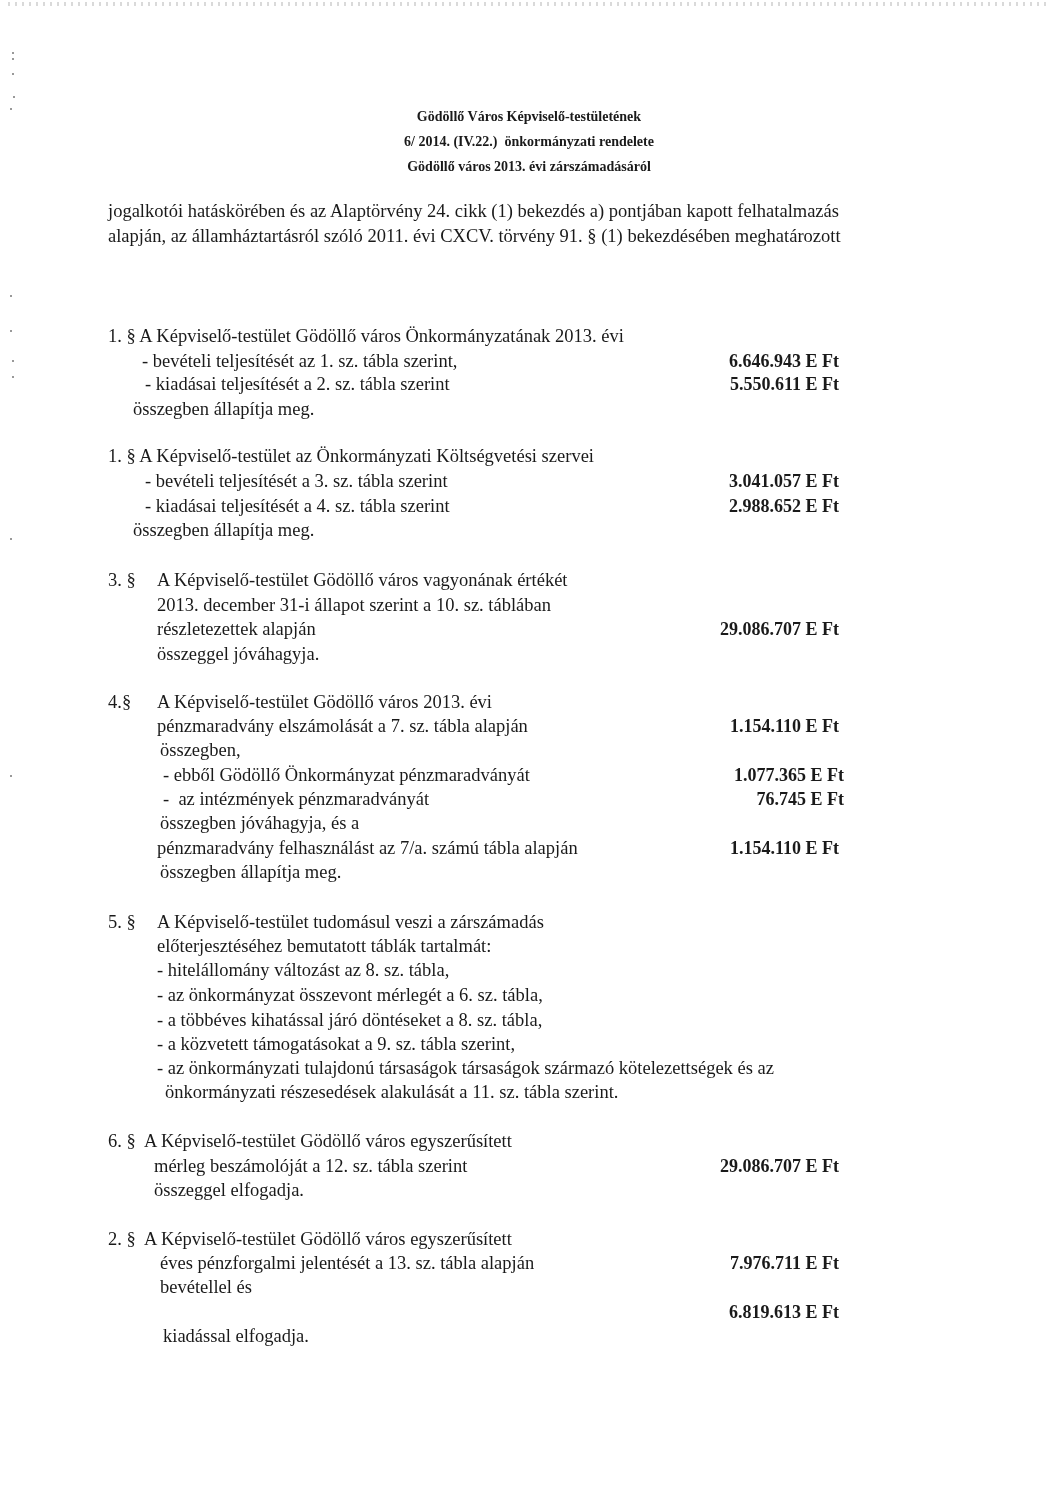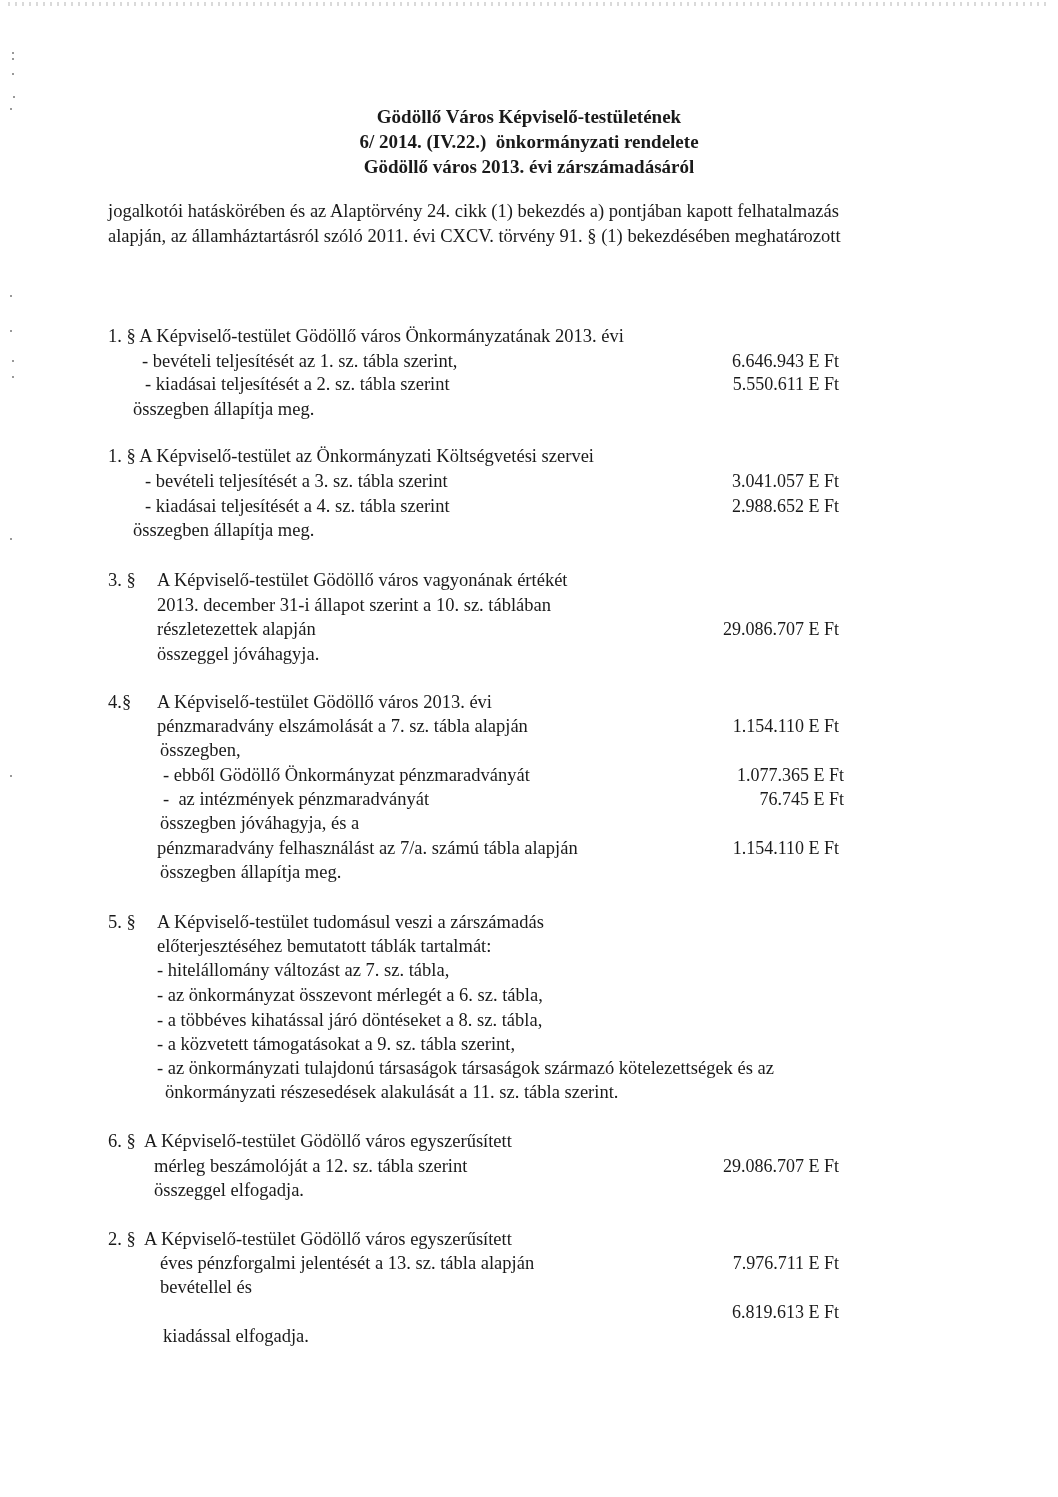--- a/index.html
+++ b/index.html
@@ -3,25 +3,25 @@
   <meta charset="utf-8">
   <style>
     html, body { margin: 0; padding: 0; background: #ffffff; }
     body { width: 1058px; height: 1497px; position: relative; overflow: hidden;
       font-family: "Liberation Serif", "DejaVu Serif", serif; color: #1a1a1a; }
     .scan-top { position: absolute; top: 2px; left: 8px; width: 1040px; height: 4px;
       background-image: repeating-linear-gradient(90deg, #bbb 0 2px, transparent 2px 7px);
       opacity: 0.55; }
     .scan-dot { position: absolute; width: 2px; height: 2px; background: #999; }
     .title { position: absolute; top: 104px; left: 0; width: 1058px; text-align: center;
-      font-weight: bold; font-size: 19px; line-height: 25px; }
+      font-weight: bold; font-size: 14px; line-height: 25px; }
     .intro { position: absolute; top: 199px; left: 108px; width: 862px;
       font-size: 18.5px; line-height: 24.5px; text-align: justify; }
     .line { position: absolute; font-size: 18.5px; white-space: nowrap; }
-    .amt { position: absolute; font-weight: normal; font-size: 18px; white-space: nowrap;
+    .amt { position: absolute; font-weight: bold; font-size: 18px; white-space: nowrap;
       text-align: right; }
   </style>
 </head>
 <body>
 
 <div class="scan-top"></div>
 <div class="scan-dot" style="left:12px;top:52px"></div>
 <div class="scan-dot" style="left:12px;top:58px"></div>
 <div class="scan-dot" style="left:12px;top:73px"></div>
 <div class="scan-dot" style="left:13px;top:96px"></div>
@@ -84,21 +84,21 @@
   <div class="amt" style="right:219px;top:716px">1.154.110 E Ft</div>
   <div class="amt" style="right:214px;top:765px">1.077.365 E Ft</div>
   <div class="amt" style="right:214px;top:789px">76.745 E Ft</div>
   <div class="amt" style="right:219px;top:838px">1.154.110 E Ft</div>
 </div>
 
 <div>
   <div class="line" style="left:108px;top:912px">5. §</div>
   <div class="line" style="left:157px;top:912px">A Képviselő-testület tudomásul veszi a zárszámadás</div>
   <div class="line" style="left:157px;top:936px">előterjesztéséhez bemutatott táblák tartalmát:</div>
-  <div class="line" style="left:157px;top:960px">- hitelállomány változást az 7. sz. tábla,</div>
+  <div class="line" style="left:157px;top:960px">- hitelállomány változást az 8. sz. tábla,</div>
   <div class="line" style="left:157px;top:985px">- az önkormányzat összevont mérlegét a 6. sz. tábla,</div>
   <div class="line" style="left:157px;top:1010px">- a többéves kihatással járó döntéseket a 8. sz. tábla,</div>
   <div class="line" style="left:157px;top:1034px">- a közvetett támogatásokat a 9. sz. tábla szerint,</div>
   <div class="line" style="left:157px;top:1058px">- az önkormányzati tulajdonú társaságok társaságok származó kötelezettségek és az</div>
   <div class="line" style="left:165px;top:1082px">önkormányzati részesedések alakulását a 11. sz. tábla szerint.</div>
 </div>
 
 <div>
   <div class="line" style="left:108px;top:1131px;white-space:pre">6. §  A Képviselő-testület Gödöllő város egyszerűsített</div>
   <div class="line" style="left:154px;top:1156px">mérleg beszámolóját a 12. sz. tábla szerint</div>

